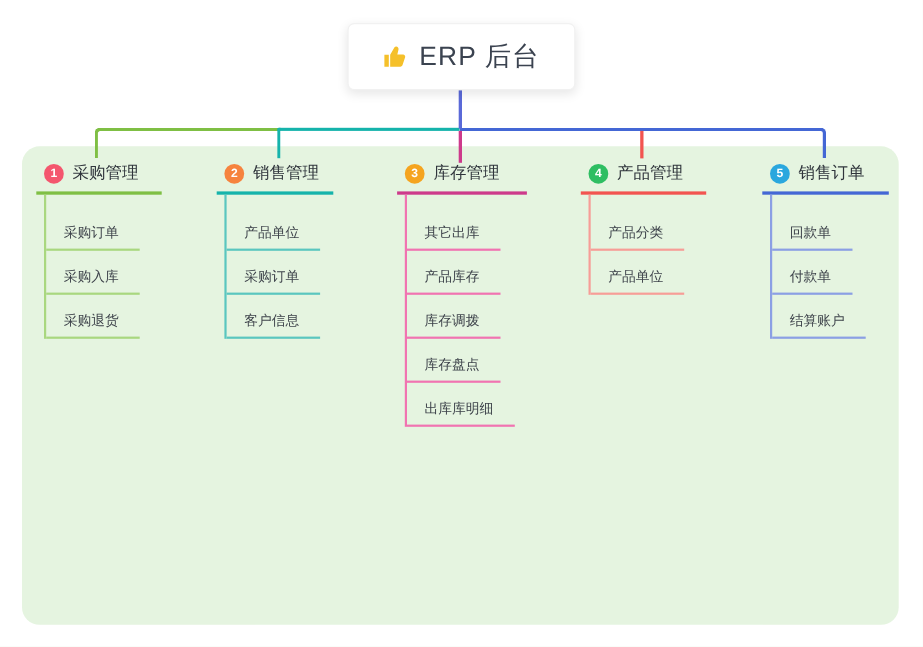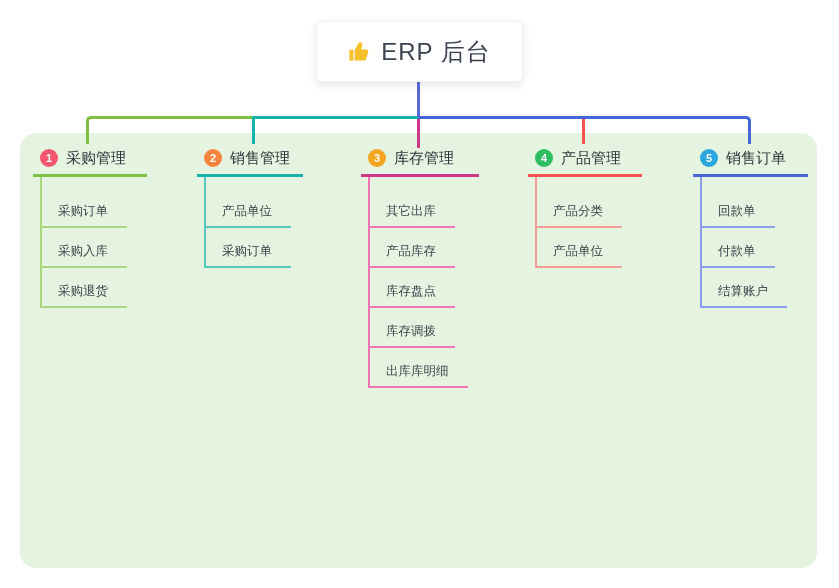--- a/index.html
+++ b/index.html
@@ -102,33 +102,34 @@
 </div>
 
 <div class="branch b2">
   <div class="branch-header">
     <span class="badge">2</span>
     <span class="branch-title">销售管理</span>
   </div>
   <ul>
     <li>产品单位</li>
     <li>采购订单</li>
+    <li>客户信息</li>
   </ul>
 </div>
 
 <div class="branch b3">
   <div class="branch-header">
     <span class="badge">3</span>
     <span class="branch-title">库存管理</span>
   </div>
   <ul>
     <li>其它出库</li>
     <li>产品库存</li>
+    <li>库存调拨</li>
     <li>库存盘点</li>
-    <li>库存调拨</li>
     <li>出库库明细</li>
   </ul>
 </div>
 
 <div class="branch b4">
   <div class="branch-header">
     <span class="badge">4</span>
     <span class="branch-title">产品管理</span>
   </div>
   <ul>

